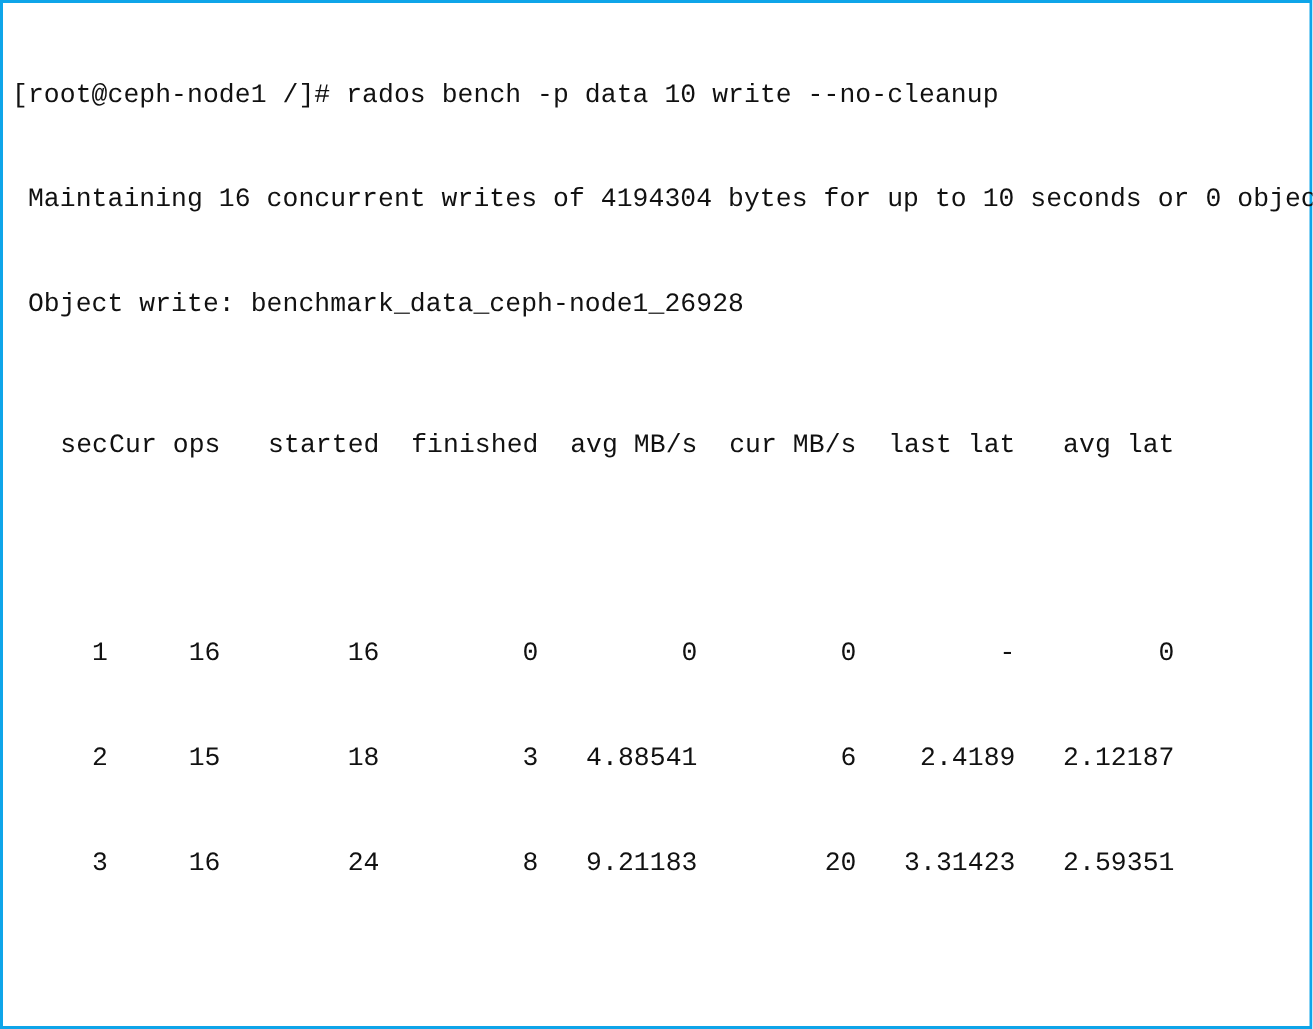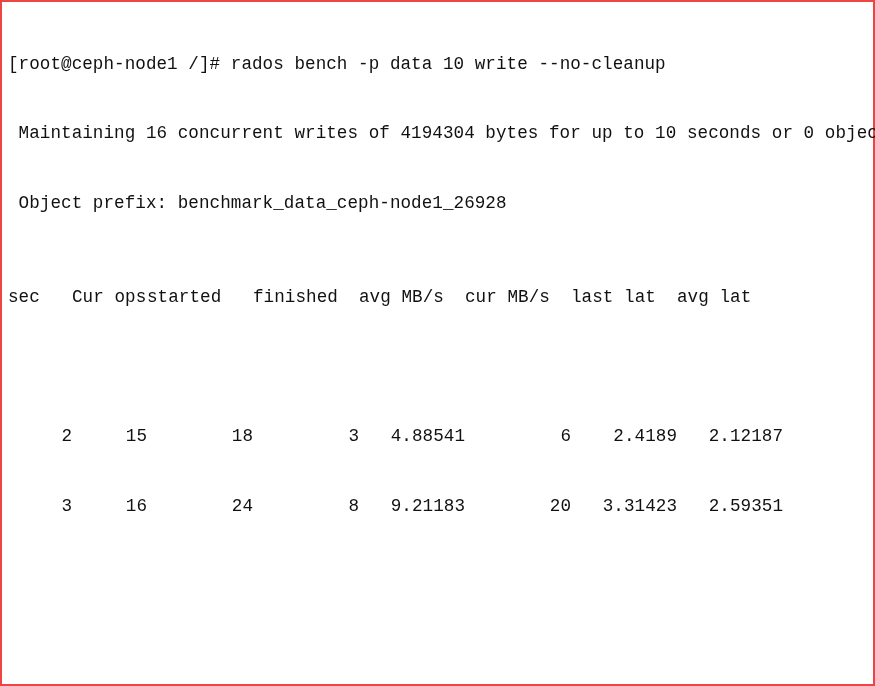--- a/index.html
+++ b/index.html
@@ -11,21 +11,21 @@
       width: 875px;
       height: 686px;
       overflow: hidden;
     }
     .terminal {
       position: relative;
       box-sizing: border-box;
       width: 875px;
       height: 686px;
       background: #ffffff;
-      border: 2px solid #ef4444;
+      border: 2px solid #0ea5e9;
       padding: 4px 0 0 6px;
       color: #111111;
       font-family: "Liberation Mono", "DejaVu Sans Mono", monospace;
       font-size: 17.6px;
       line-height: 23.3px;
       white-space: pre;
       letter-spacing: 0.05px;
     }
     .line {
       display: block;
@@ -35,33 +35,35 @@
       display: block;
       height: 23.3px;
     }
     .cell {
       display: inline-block;
       text-align: right;
     }
     .c-sec { width: 64px; }
     .hcell {
       display: inline-block;
+      text-align: right;
     }
   </style>
 </head>
 <body>
 
 <div class="terminal">
   <div class="line"><span>[root@ceph-node1 /]#</span><span> rados bench -p data 10 write --no-cleanup</span></div>
   <div class="line"> Maintaining 16 concurrent writes of 4194304 bytes for up to 10 seconds or 0 objects</div>
-  <div class="line"> Object prefix: benchmark_data_ceph-node1_26928</div>
+  <div class="line"> Object write: benchmark_data_ceph-node1_26928</div>
 
   <div class="row"><span class="hcell c-sec">sec</span><span class="hcell" style="width:75px">Cur ops</span><span class="hcell" style="width:106px">started</span><span class="hcell" style="width:106px">finished</span><span class="hcell" style="width:106px">avg MB/s</span><span class="hcell" style="width:106px">cur MB/s</span><span class="hcell" style="width:106px">last lat</span><span class="hcell" style="width:106px">avg lat</span></div>
 
   <div id="table-body">
+    <div class="row"><span class="cell c-sec">1</span><span class="cell" style="width:75px">16</span><span class="cell" style="width:106px">16</span><span class="cell" style="width:106px">0</span><span class="cell" style="width:106px">0</span><span class="cell" style="width:106px">0</span><span class="cell" style="width:106px">-</span><span class="cell" style="width:106px">0</span></div>
     <div class="row"><span class="cell c-sec">2</span><span class="cell" style="width:75px">15</span><span class="cell" style="width:106px">18</span><span class="cell" style="width:106px">3</span><span class="cell" style="width:106px">4.88541</span><span class="cell" style="width:106px">6</span><span class="cell" style="width:106px">2.4189</span><span class="cell" style="width:106px">2.12187</span></div>
     <div class="row"><span class="cell c-sec">3</span><span class="cell" style="width:75px">16</span><span class="cell" style="width:106px">24</span><span class="cell" style="width:106px">8</span><span class="cell" style="width:106px">9.21183</span><span class="cell" style="width:106px">20</span><span class="cell" style="width:106px">3.31423</span><span class="cell" style="width:106px">2.59351</span></div>
     
     
     
     
     
     
     
     

